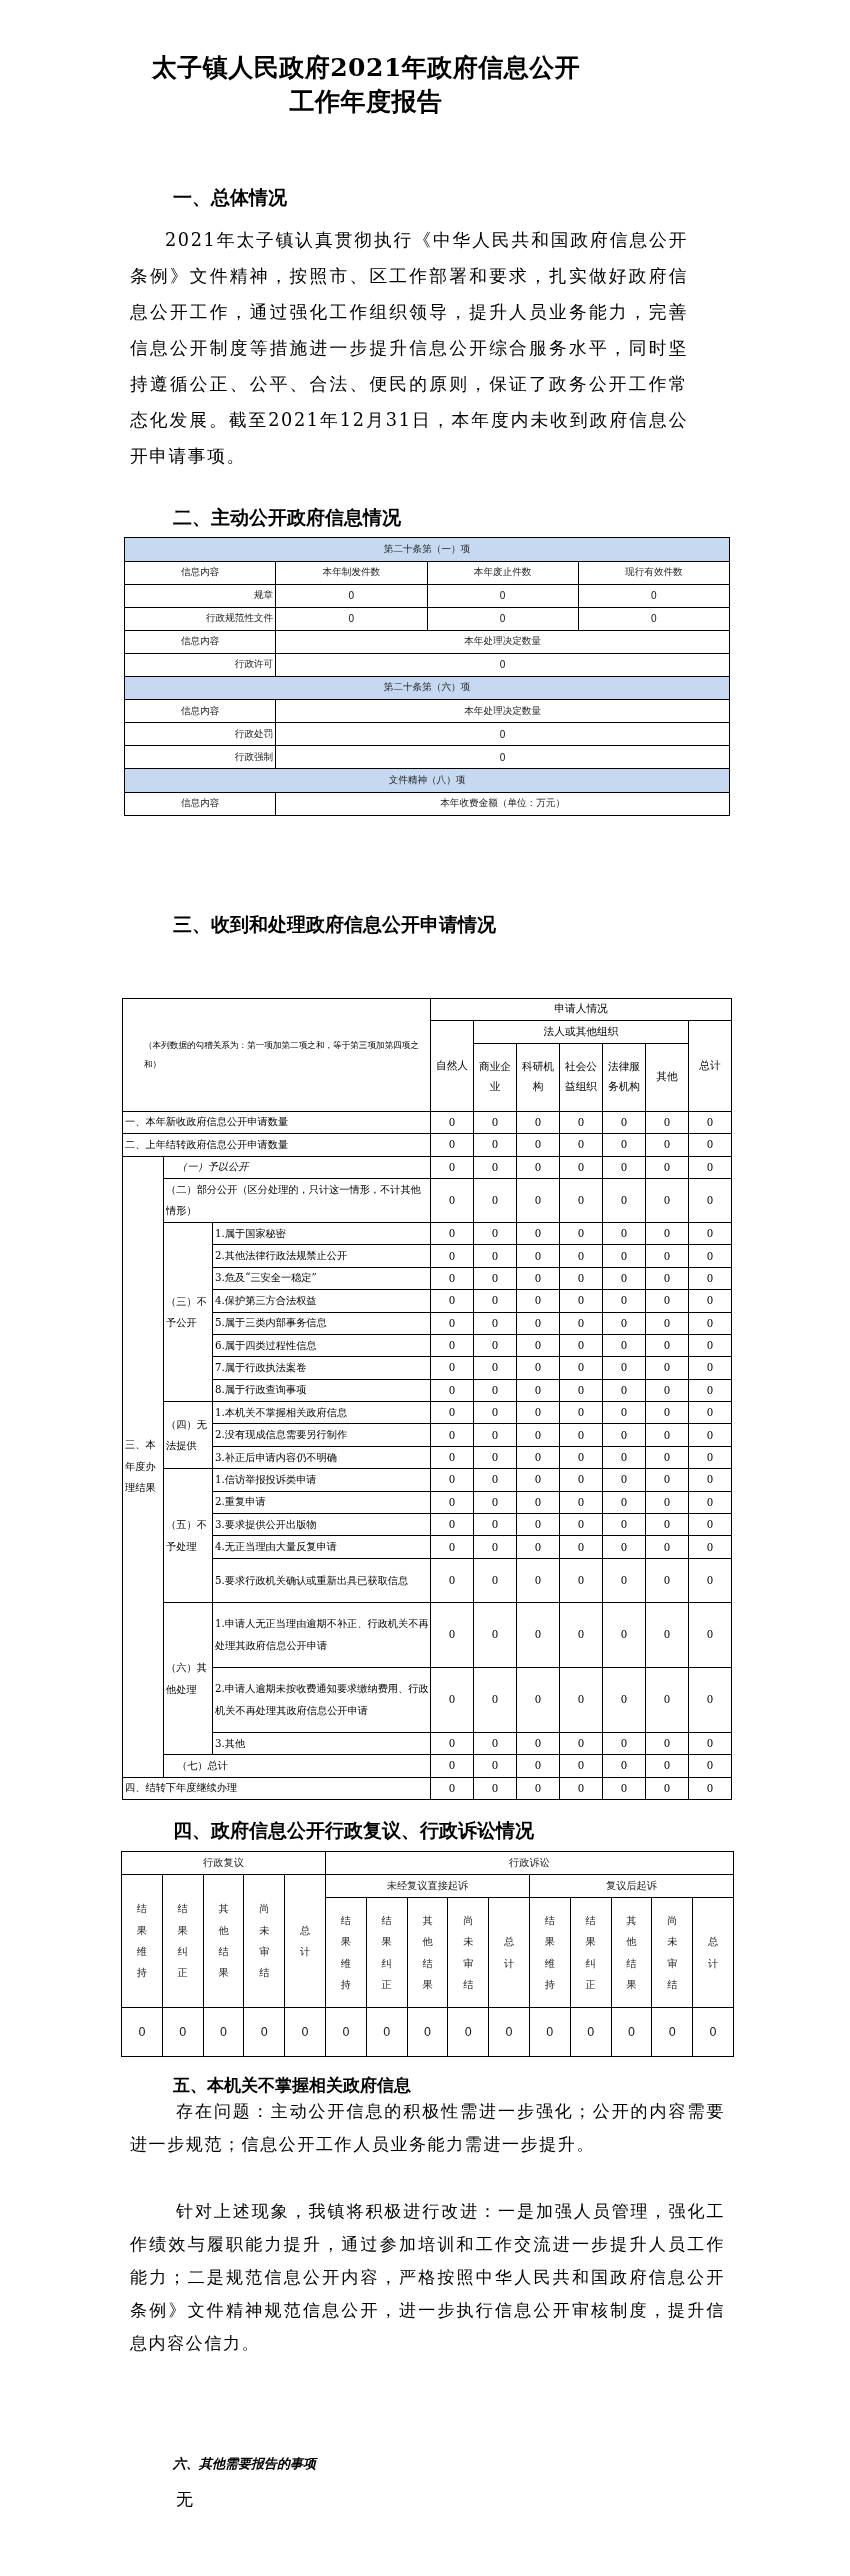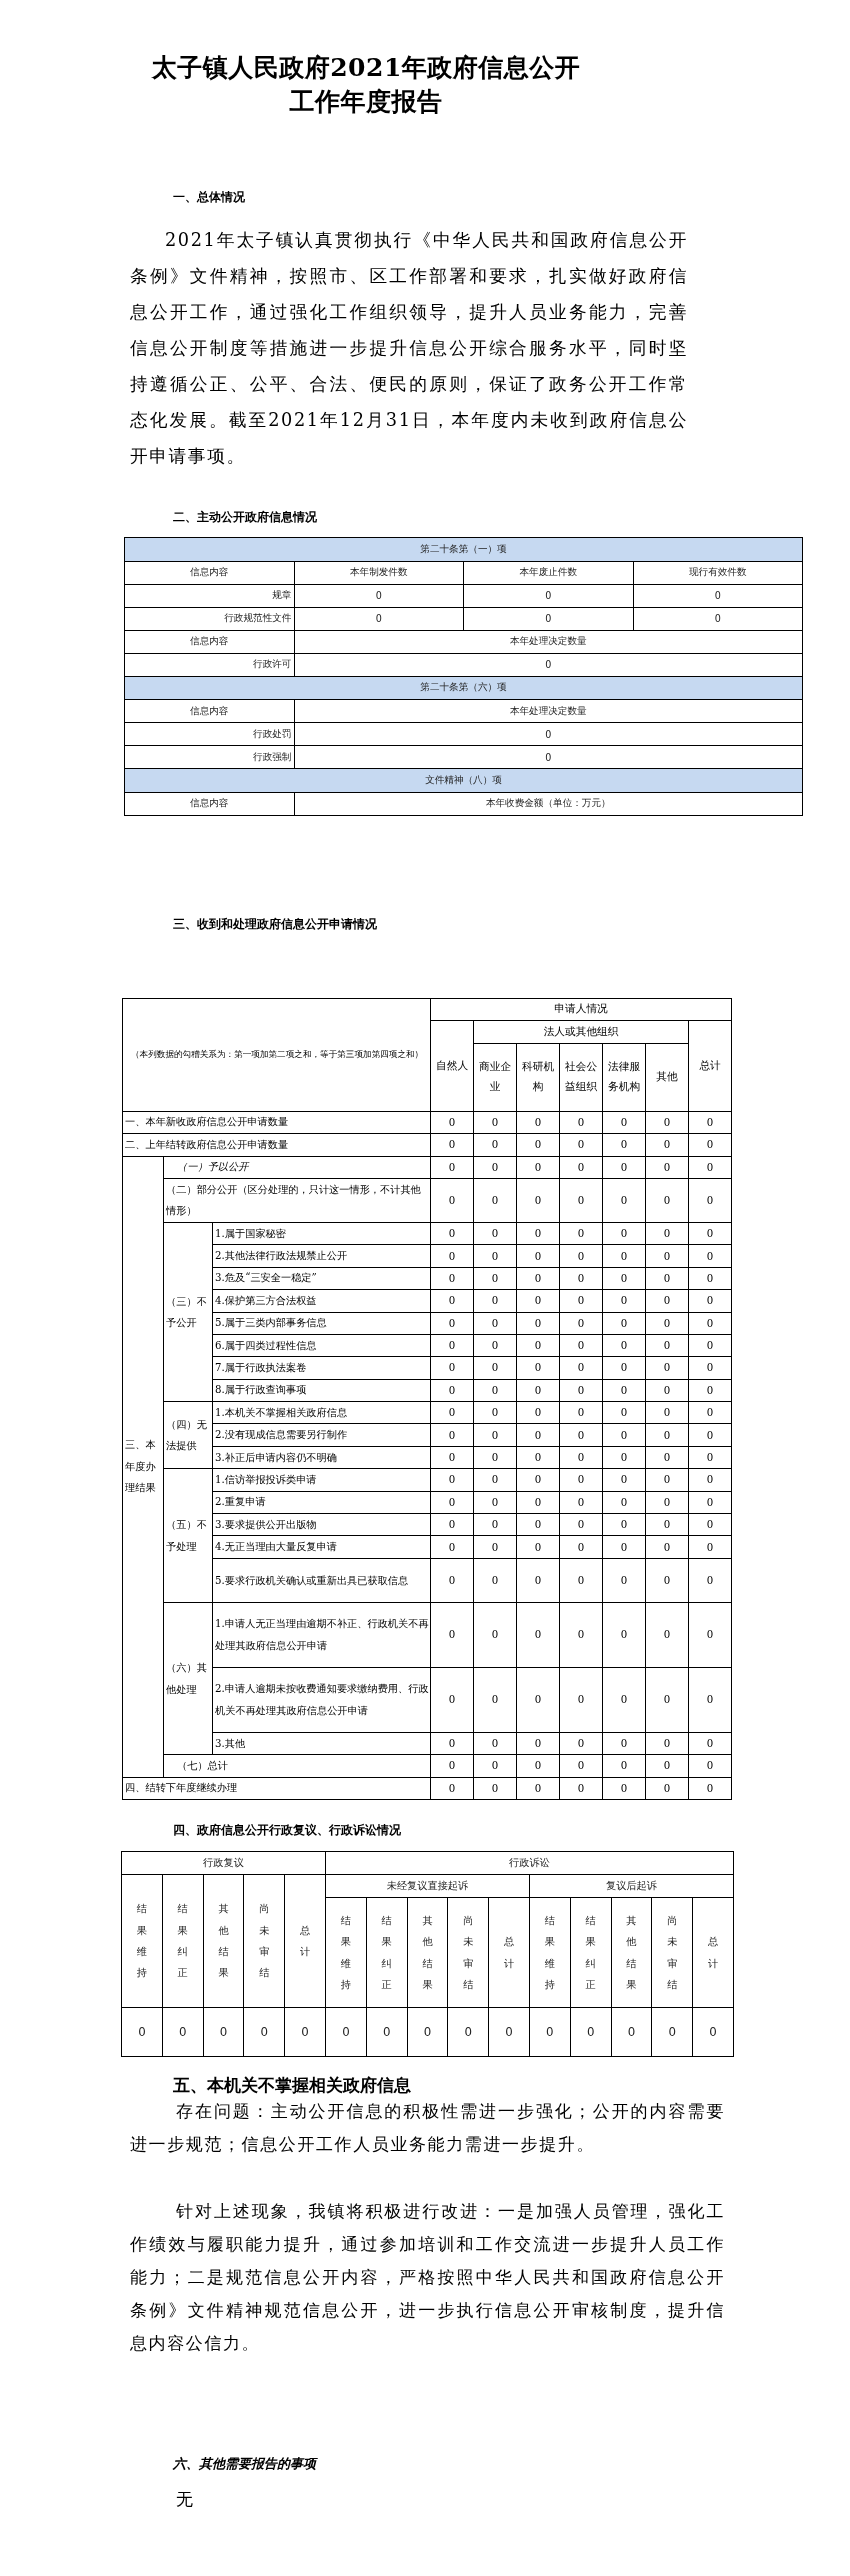--- a/index.html
+++ b/index.html
@@ -1,40 +1,40 @@
 <!DOCTYPE html>
 <html style="font-size:8.6px"><head>
 <meta charset="utf-8">
 <style>
   html, body { margin: 0; padding: 0; background: #ffffff; }
   body { width: 851px; height: 2576px; position: relative; overflow: hidden;
          font-family: "DejaVu Serif", "Liberation Serif", serif; color: #000; }
   .abs { position: absolute; }
   .title { left: 0; width: 732px; text-align: center; top: 51px;
            font-family: "DejaVu Serif", serif; font-weight: bold; font-size: 25px; line-height: 34px; letter-spacing: 0.5px; }
-  .h2 { font-family: "DejaVu Sans", sans-serif; font-weight: bold; font-size: 12px; line-height: 21.4px; }
+  .h2 { font-family: "DejaVu Sans", sans-serif; font-weight: bold; font-size: 19px; line-height: 21.4px; }
   .para { left: 165px; width: 558px; font-size: 17.7px; line-height: 36px; letter-spacing: 1.6px; text-indent: 35px; text-align: justify; margin-left: -35px; }
   .para-b { left: 130px; width: 595px; font-size: 17px; line-height: 33px; letter-spacing: 1.6px; text-indent: 46px; text-align: justify; }
 
   table { border-collapse: collapse; position: absolute; table-layout: fixed; }
   td { padding: 0 2.1px; vertical-align: middle; }
 
   
-  #t1 { left: 124px; top: 537px; width: 679px; font-family: "DejaVu Sans", sans-serif; font-size: 9.6px; color: #222; }
+  #t1 { left: 124px; top: 537px; width: 606px; font-family: "DejaVu Sans", sans-serif; font-size: 9.6px; color: #222; }
   #t1 td { border: 1.6px solid #000; height: 22px; }
   #t1 td.band { background: #c6d9f1; text-align: center; height: 22.5px; }
   #t1 td.c { text-align: center; }
   #t1 td.l { text-align: right; }
 
   
   #t3 { left: 122px; top: 998px; width: 609px; font-family: "DejaVu Serif", serif; font-size: 10.2px; }
   #t3 td { border: 1.1px solid #000; height: 21.4px; text-align: center; padding: 0 1.1px; }
   #t3 td.l { text-align: left; padding-left: 2.1px; }
   #t3 td.hdr { font-size: 10.7px; line-height: 20.4px; }
-  #t3 td.note { font-size: 8.6px; text-align: left; line-height: 19.3px; padding-left: 8px; }
+  #t3 td.note { font-size: 8.6px; text-align: left; line-height: 19.3px; padding-left: 21px; }
   #t3 td.tall2 { height: 43px; line-height: 21.4px; }
   #t3 td.tall3 { height: 64px; line-height: 21.4px; }
 
   
   #t4 { left: 121px; top: 1851px; width: 613px; font-family: "DejaVu Sans", sans-serif; font-size: 10.2px; color: #222; }
   #t4 td { border: 0.8px solid #000; text-align: center; padding: 0; }
   #t4 td.vert { line-height: 21.4px; }
   #t4 td.num { height: 48px; font-size: 11.8px; }
   .vtext span { display: block; }
 </style>

